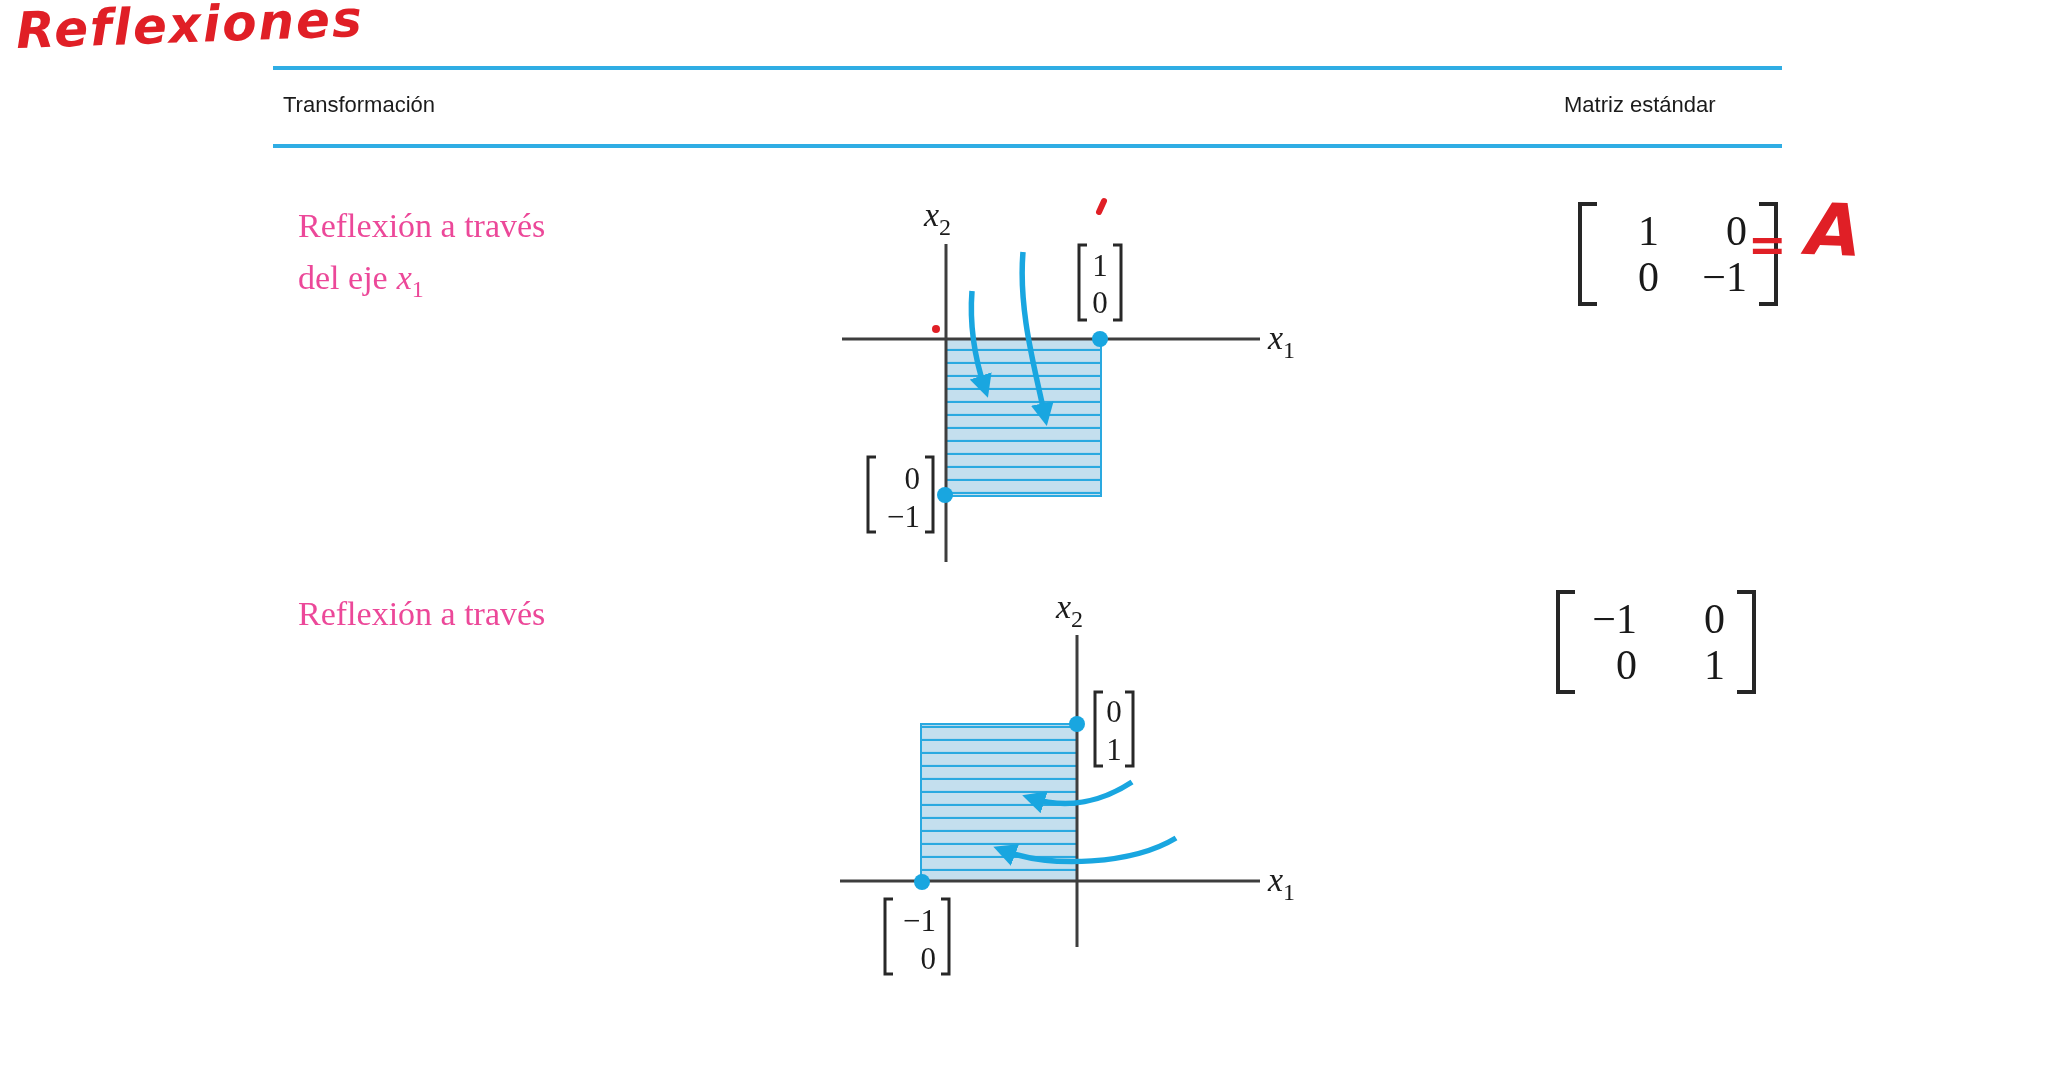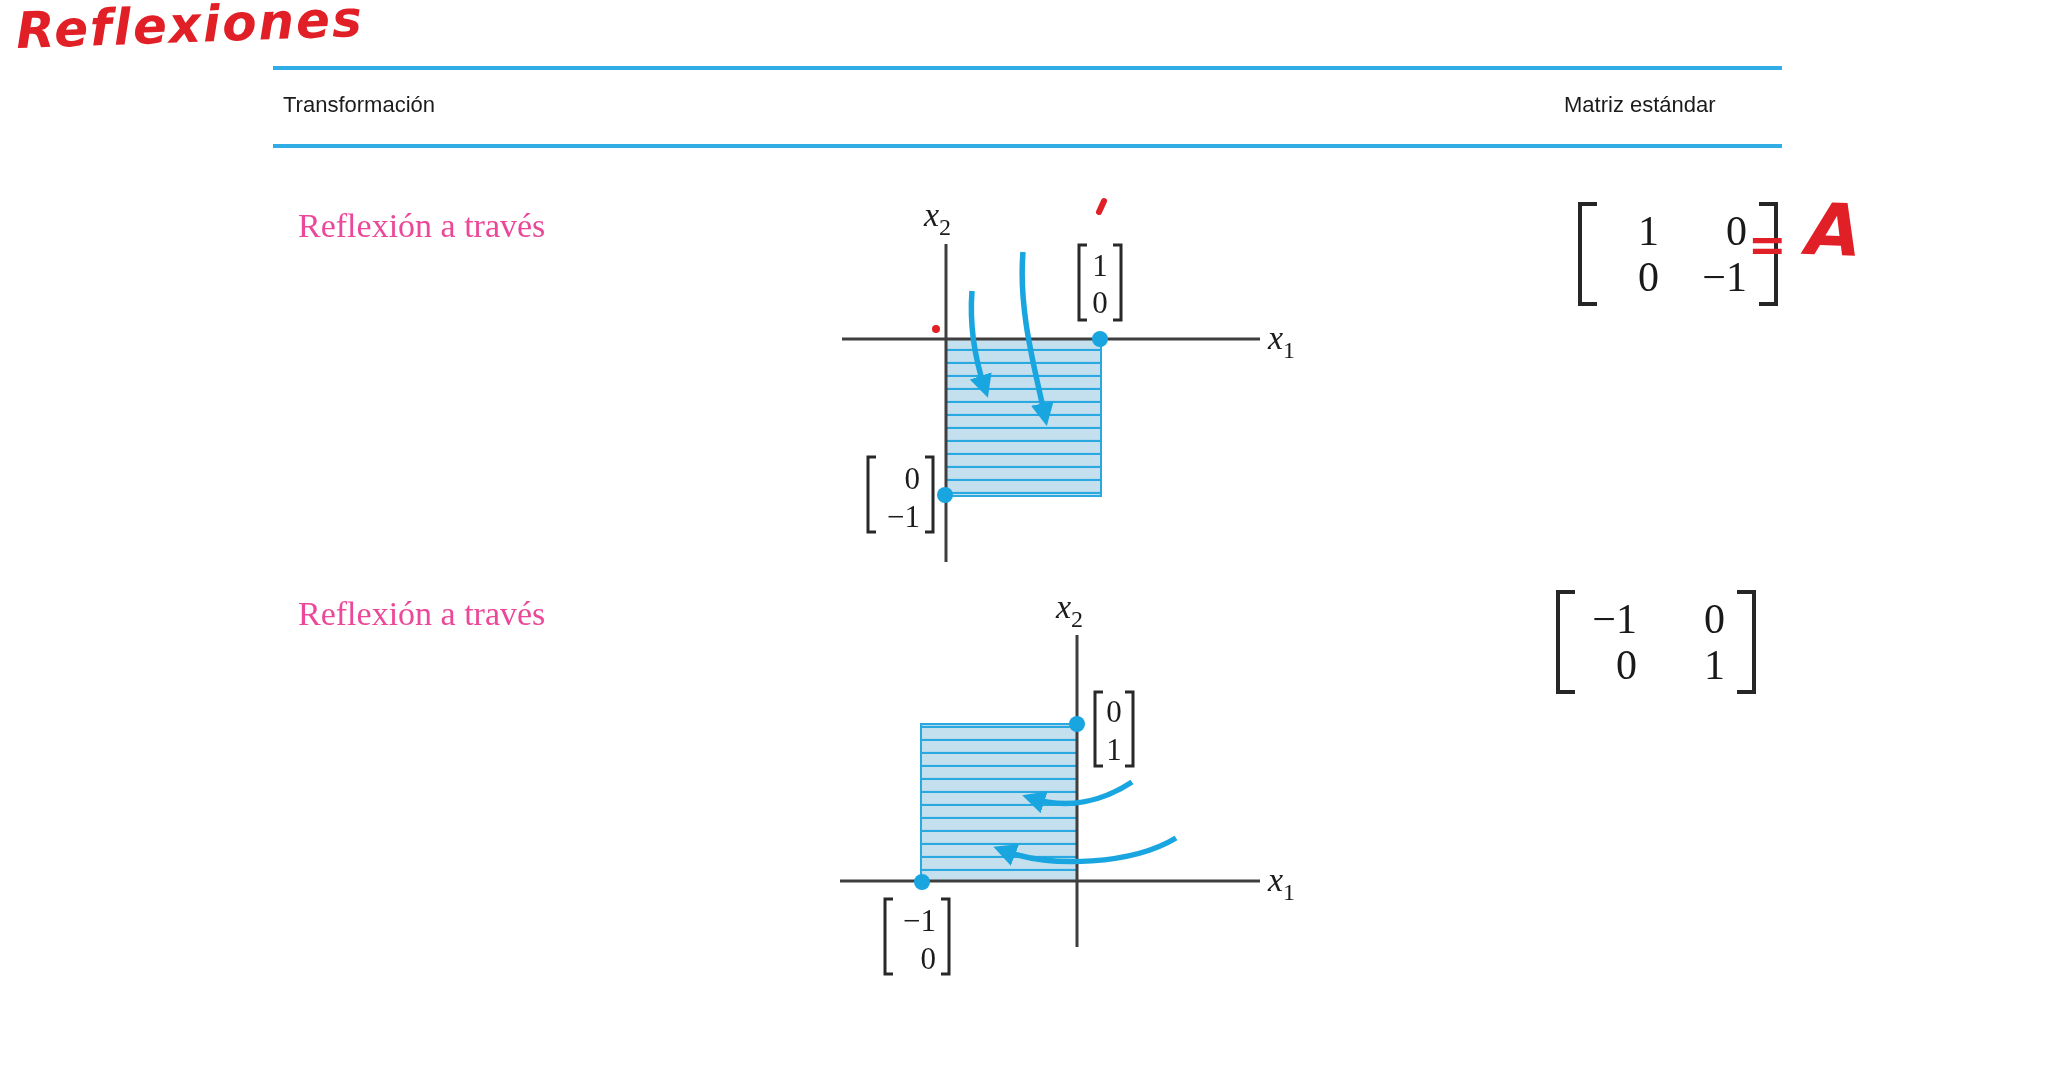--- a/index.html
+++ b/index.html
@@ -49,20 +49,21 @@
   <div class="handwriting hw-title">Reflexiones</div>
 
   <div class="rule" style="left:273px; top:66px; width:1509px;"></div>
   <div class="rule" style="left:273px; top:144px; width:1509px;"></div>
 
   <div class="hdr" style="left:283px; top:92px;">Transformación</div>
   <div class="hdr" style="left:1528px; top:92px;margin-left:36px;">Matriz estándar</div>
 
   <div class="rowlabel" style="left:298px; top:200px;">
     <div>Reflexión a través</div>
+    <div><span>del eje</span><span class="mathvar">x</span><sub>1</sub></div>
   </div>
 
   <svg class="diagram" style="left:830px; top:190px;" width="490" height="390" viewBox="830 190 490 390">
     <defs>
       <pattern id="h1" width="12" height="13" patternUnits="userSpaceOnUse">
         <rect width="12" height="13" fill="#c4dfee"></rect>
         <line x1="0" y1="12" x2="12" y2="12" stroke="#2aa9e0" stroke-width="2.2"></line>
       </pattern>
       <marker id="ah1" viewBox="0 0 10 10" refX="6" refY="5" markerWidth="4.2" markerHeight="4.2" orient="auto">
         <path d="M0,0 L10,5 L0,10 z" fill="#19a6e0"></path>

